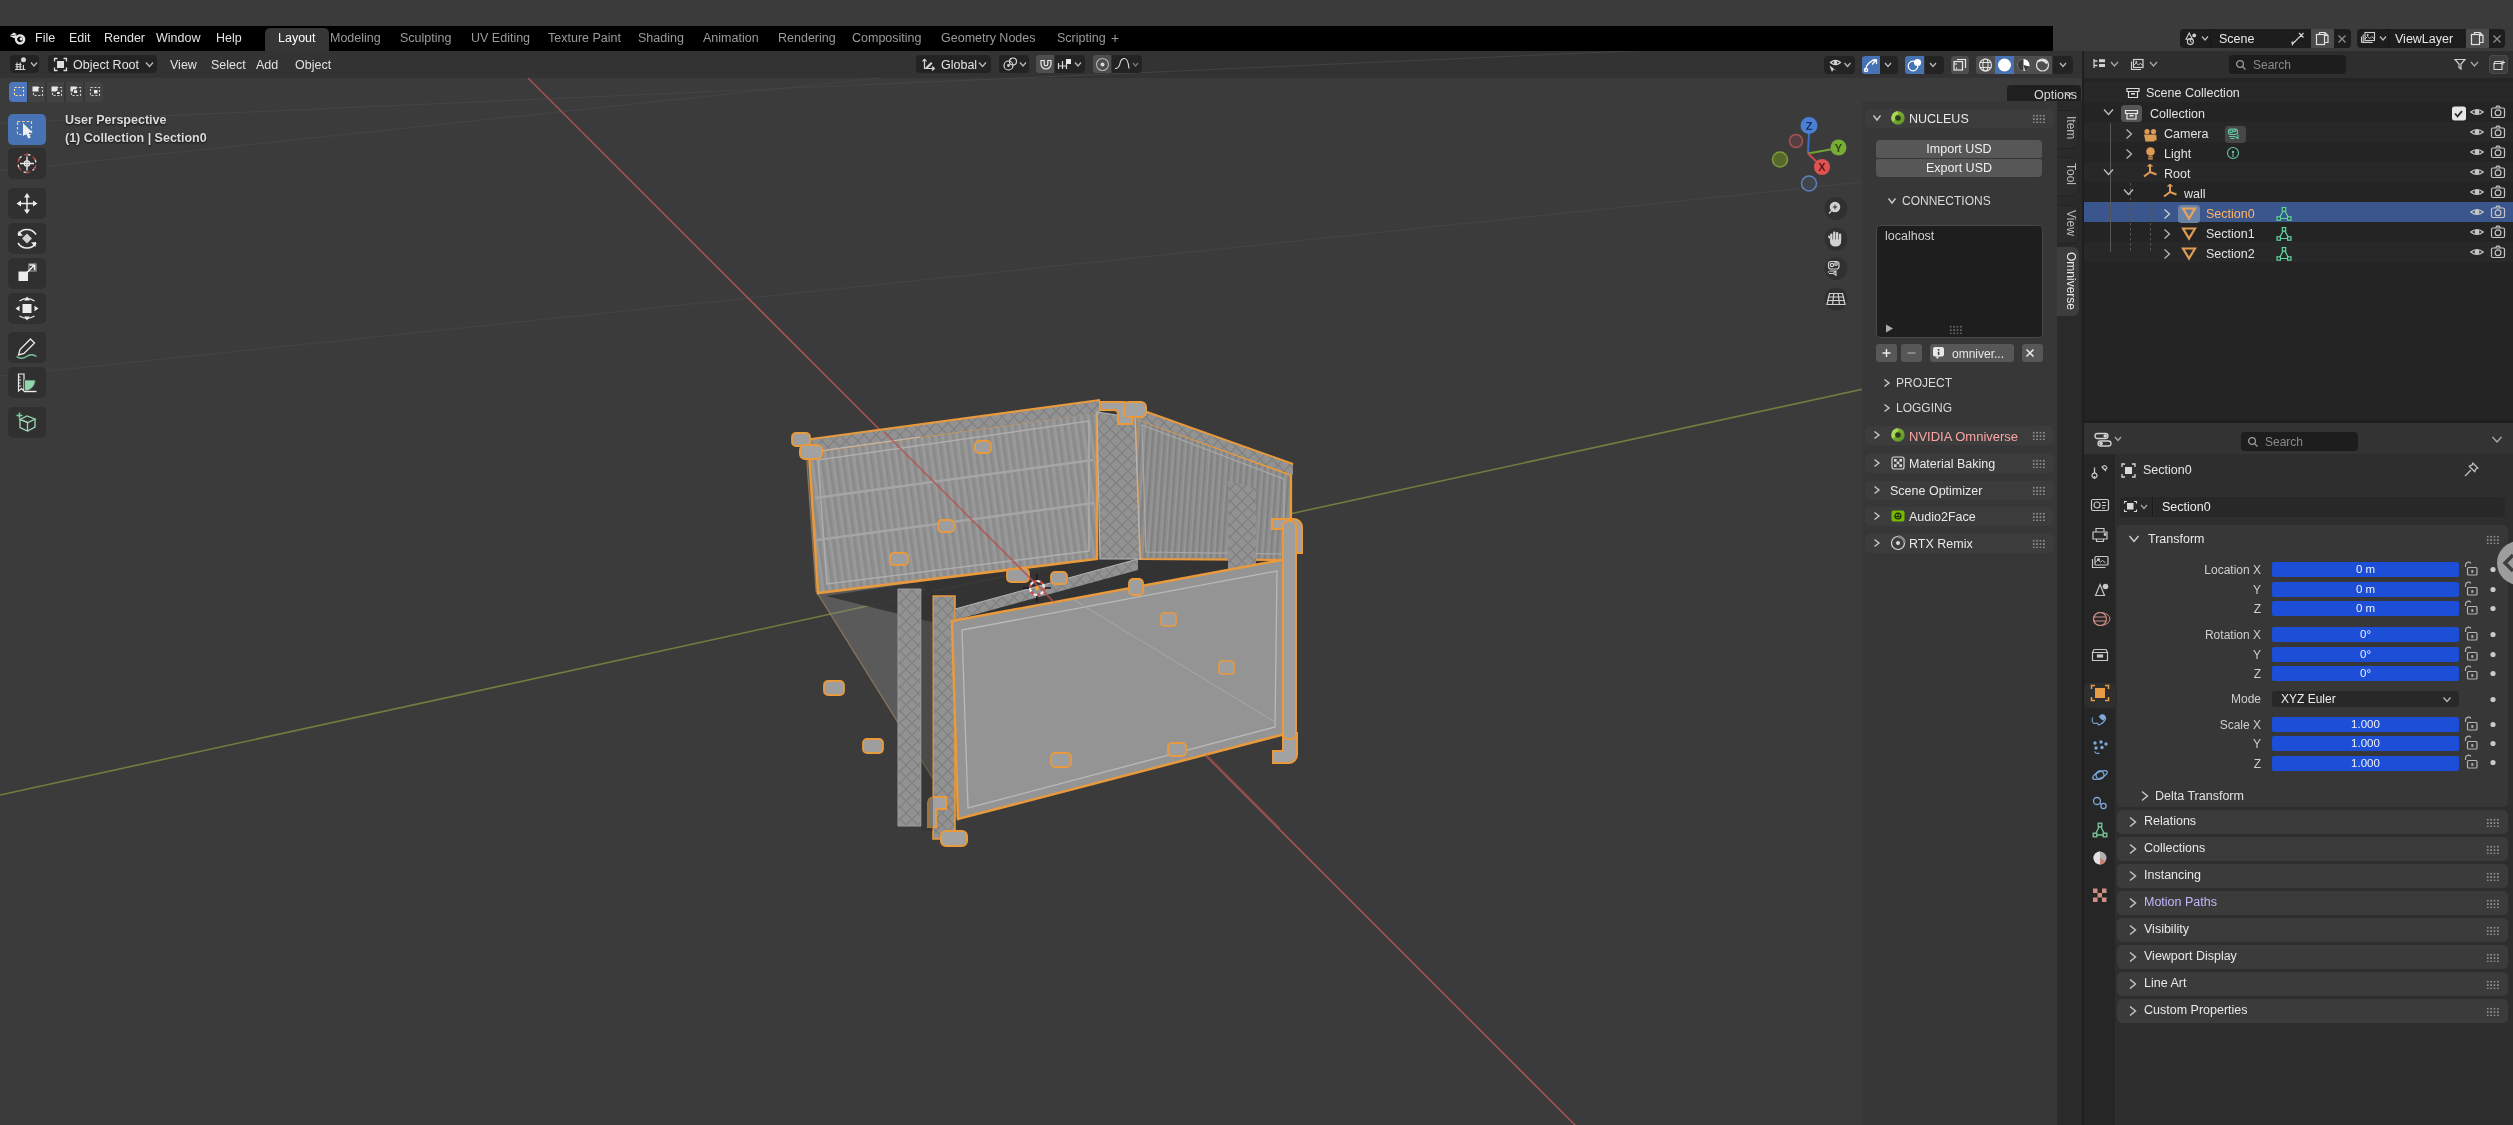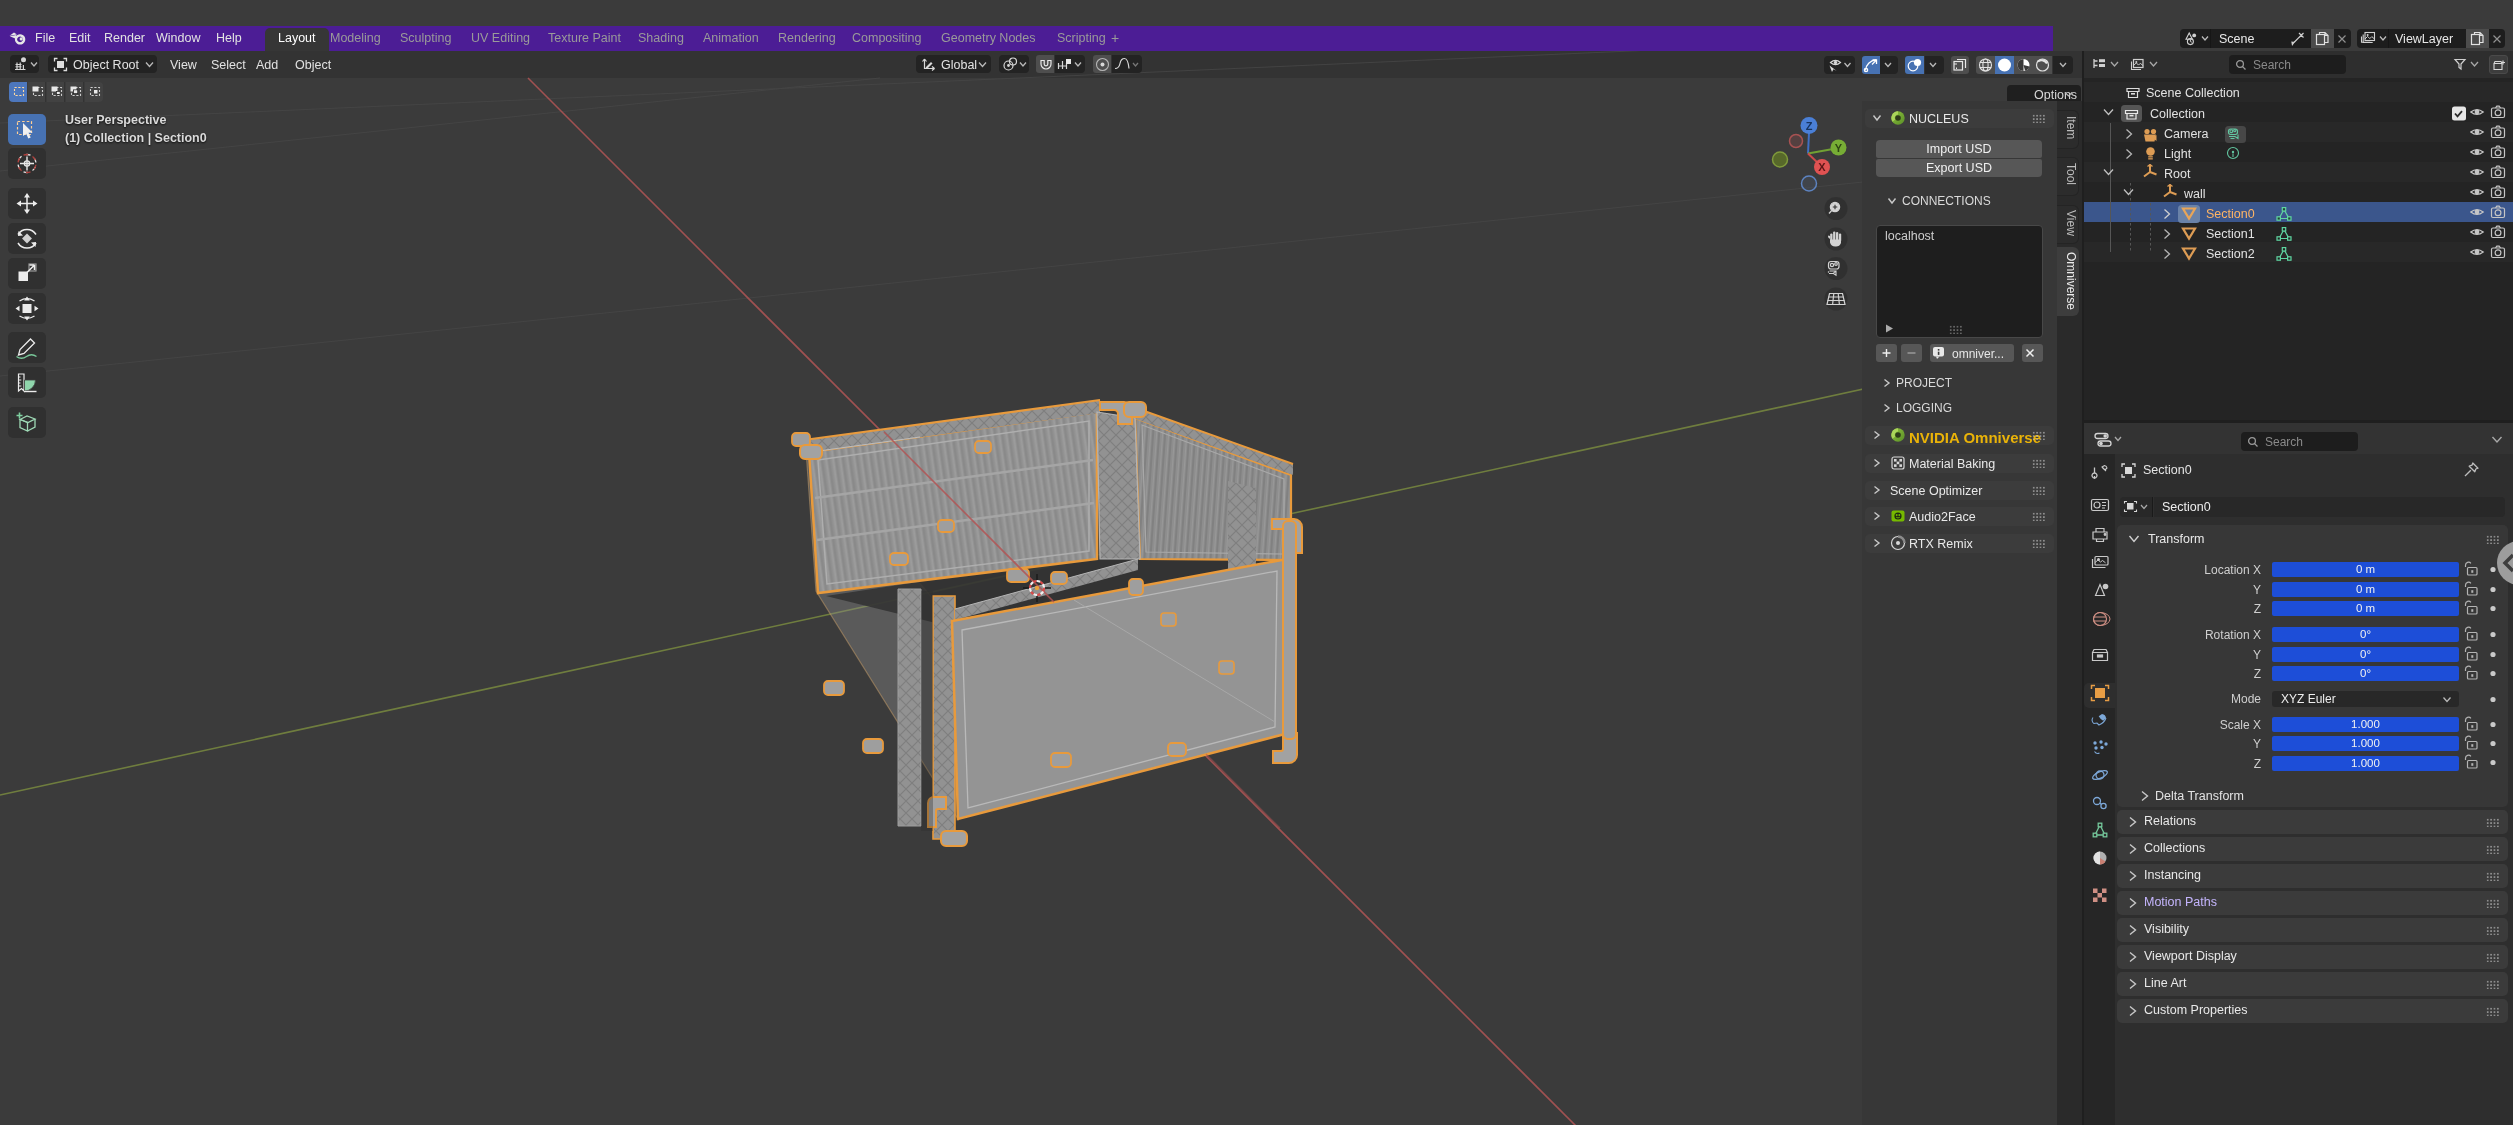--- a/index.html
+++ b/index.html
@@ -1,19 +1,19 @@
 <!DOCTYPE html>
 <html><head><meta charset="utf-8">
 <style>
 *{margin:0;padding:0;box-sizing:border-box;}
 html,body{width:2513px;height:1125px;background:#3b3b3b;font-family:"Liberation Sans",sans-serif;overflow:hidden;-webkit-font-smoothing:antialiased;}
 #root{position:absolute;left:0;top:0;width:2513px;height:1125px;overflow:hidden;}
 .abs{position:absolute;}
 #titlebar{left:0;top:0;width:2513px;height:26px;background:#f3f3f3;color:#1b1b1b;}
-#menubar{left:0;top:26px;width:2053px;height:25px;background:#4c1d95;}
+#menubar{left:0;top:26px;width:2053px;height:25px;background:#000000;}
 #viewport{left:0;top:51px;width:2084px;height:1074px;background:#3b3b3b;overflow:hidden;}
 #npanel{left:1862px;top:101px;width:195px;height:1024px;background:#373737;}
 #tabstrip{left:2057px;top:101px;width:27px;height:1024px;background:#2a2a2a;}
 #outliner{left:2084px;top:51px;width:429px;height:369px;background:#242424;}
 #props{left:2084px;top:454px;width:429px;height:671px;background:#2e2e2e;}
 #propshead{left:2084px;top:420px;width:429px;height:34px;background:#333333;border-top:3px solid #1f1f1f;}
 .mtxt{color:#e2e2e2;font-size:12.5px;}
 .hdrbtn{position:absolute;height:18px;border-radius:4px;background:#232323;}
 .blue{background:#4772b3;}
 .gr{background:#4e4e4e;}
@@ -449,21 +449,21 @@
     <div class="abs" style="left:34px;top:300px;font-size:12px;color:#dadada;">LOGGING</div>
     <div class="panelhdr" style="left:3px;top:325px;width:189px;height:19px;"></div>
     <svg class="abs" style="left:10px;top:329px" width="10" height="10" viewBox="0 0 10 10">
         <path d="M2.5 1.5 L7 5 L2.5 8.5" fill="none" stroke="#c8c8c8" stroke-width="1.4"></path>
       </svg>
     <svg class="abs" style="left:28px;top:326px" width="16" height="16" viewBox="0 0 16 16">
       <circle cx="8" cy="8" r="6.7" fill="url(#nvg)"></circle>
       <circle cx="8" cy="8" r="2.8" fill="#2e3b1a"></circle>
       <path d="M8 1.3 a6.7 6.7 0 0 0 -5.5 10.4 l2.8 -2.2 a3.2 3.2 0 0 1 2.7 -5 Z" fill="#aad45a"></path>
     </svg>
-    <div class="abs" style="left:47px;top:328px;font-size:15px;color:#eab308;font-weight:bold;">NVIDIA Omniverse</div>
+    <div class="abs" style="left:47px;top:328px;font-size:13px;color:#fca5a5;">NVIDIA Omniverse</div>
     <div class="dots" style="left:170px;top:330px;"></div>
     <div class="panelhdr" style="left:3px;top:353px;width:189px;height:19px;"></div>
     <svg class="abs" style="left:10px;top:357px" width="10" height="10" viewBox="0 0 10 10">
         <path d="M2.5 1.5 L7 5 L2.5 8.5" fill="none" stroke="#c8c8c8" stroke-width="1.4"></path>
       </svg>
     <svg class="abs" style="left:28px;top:354px" width="16" height="16" viewBox="0 0 16 16">
       <rect x="2" y="2" width="12" height="12" rx="2" fill="none" stroke="#d8d8d8" stroke-width="1.2"></rect>
       <g fill="#d8d8d8">
           <rect x="4" y="4" width="2.6" height="2.6"></rect>
           <rect x="9.4" y="4" width="2.6" height="2.6"></rect>

